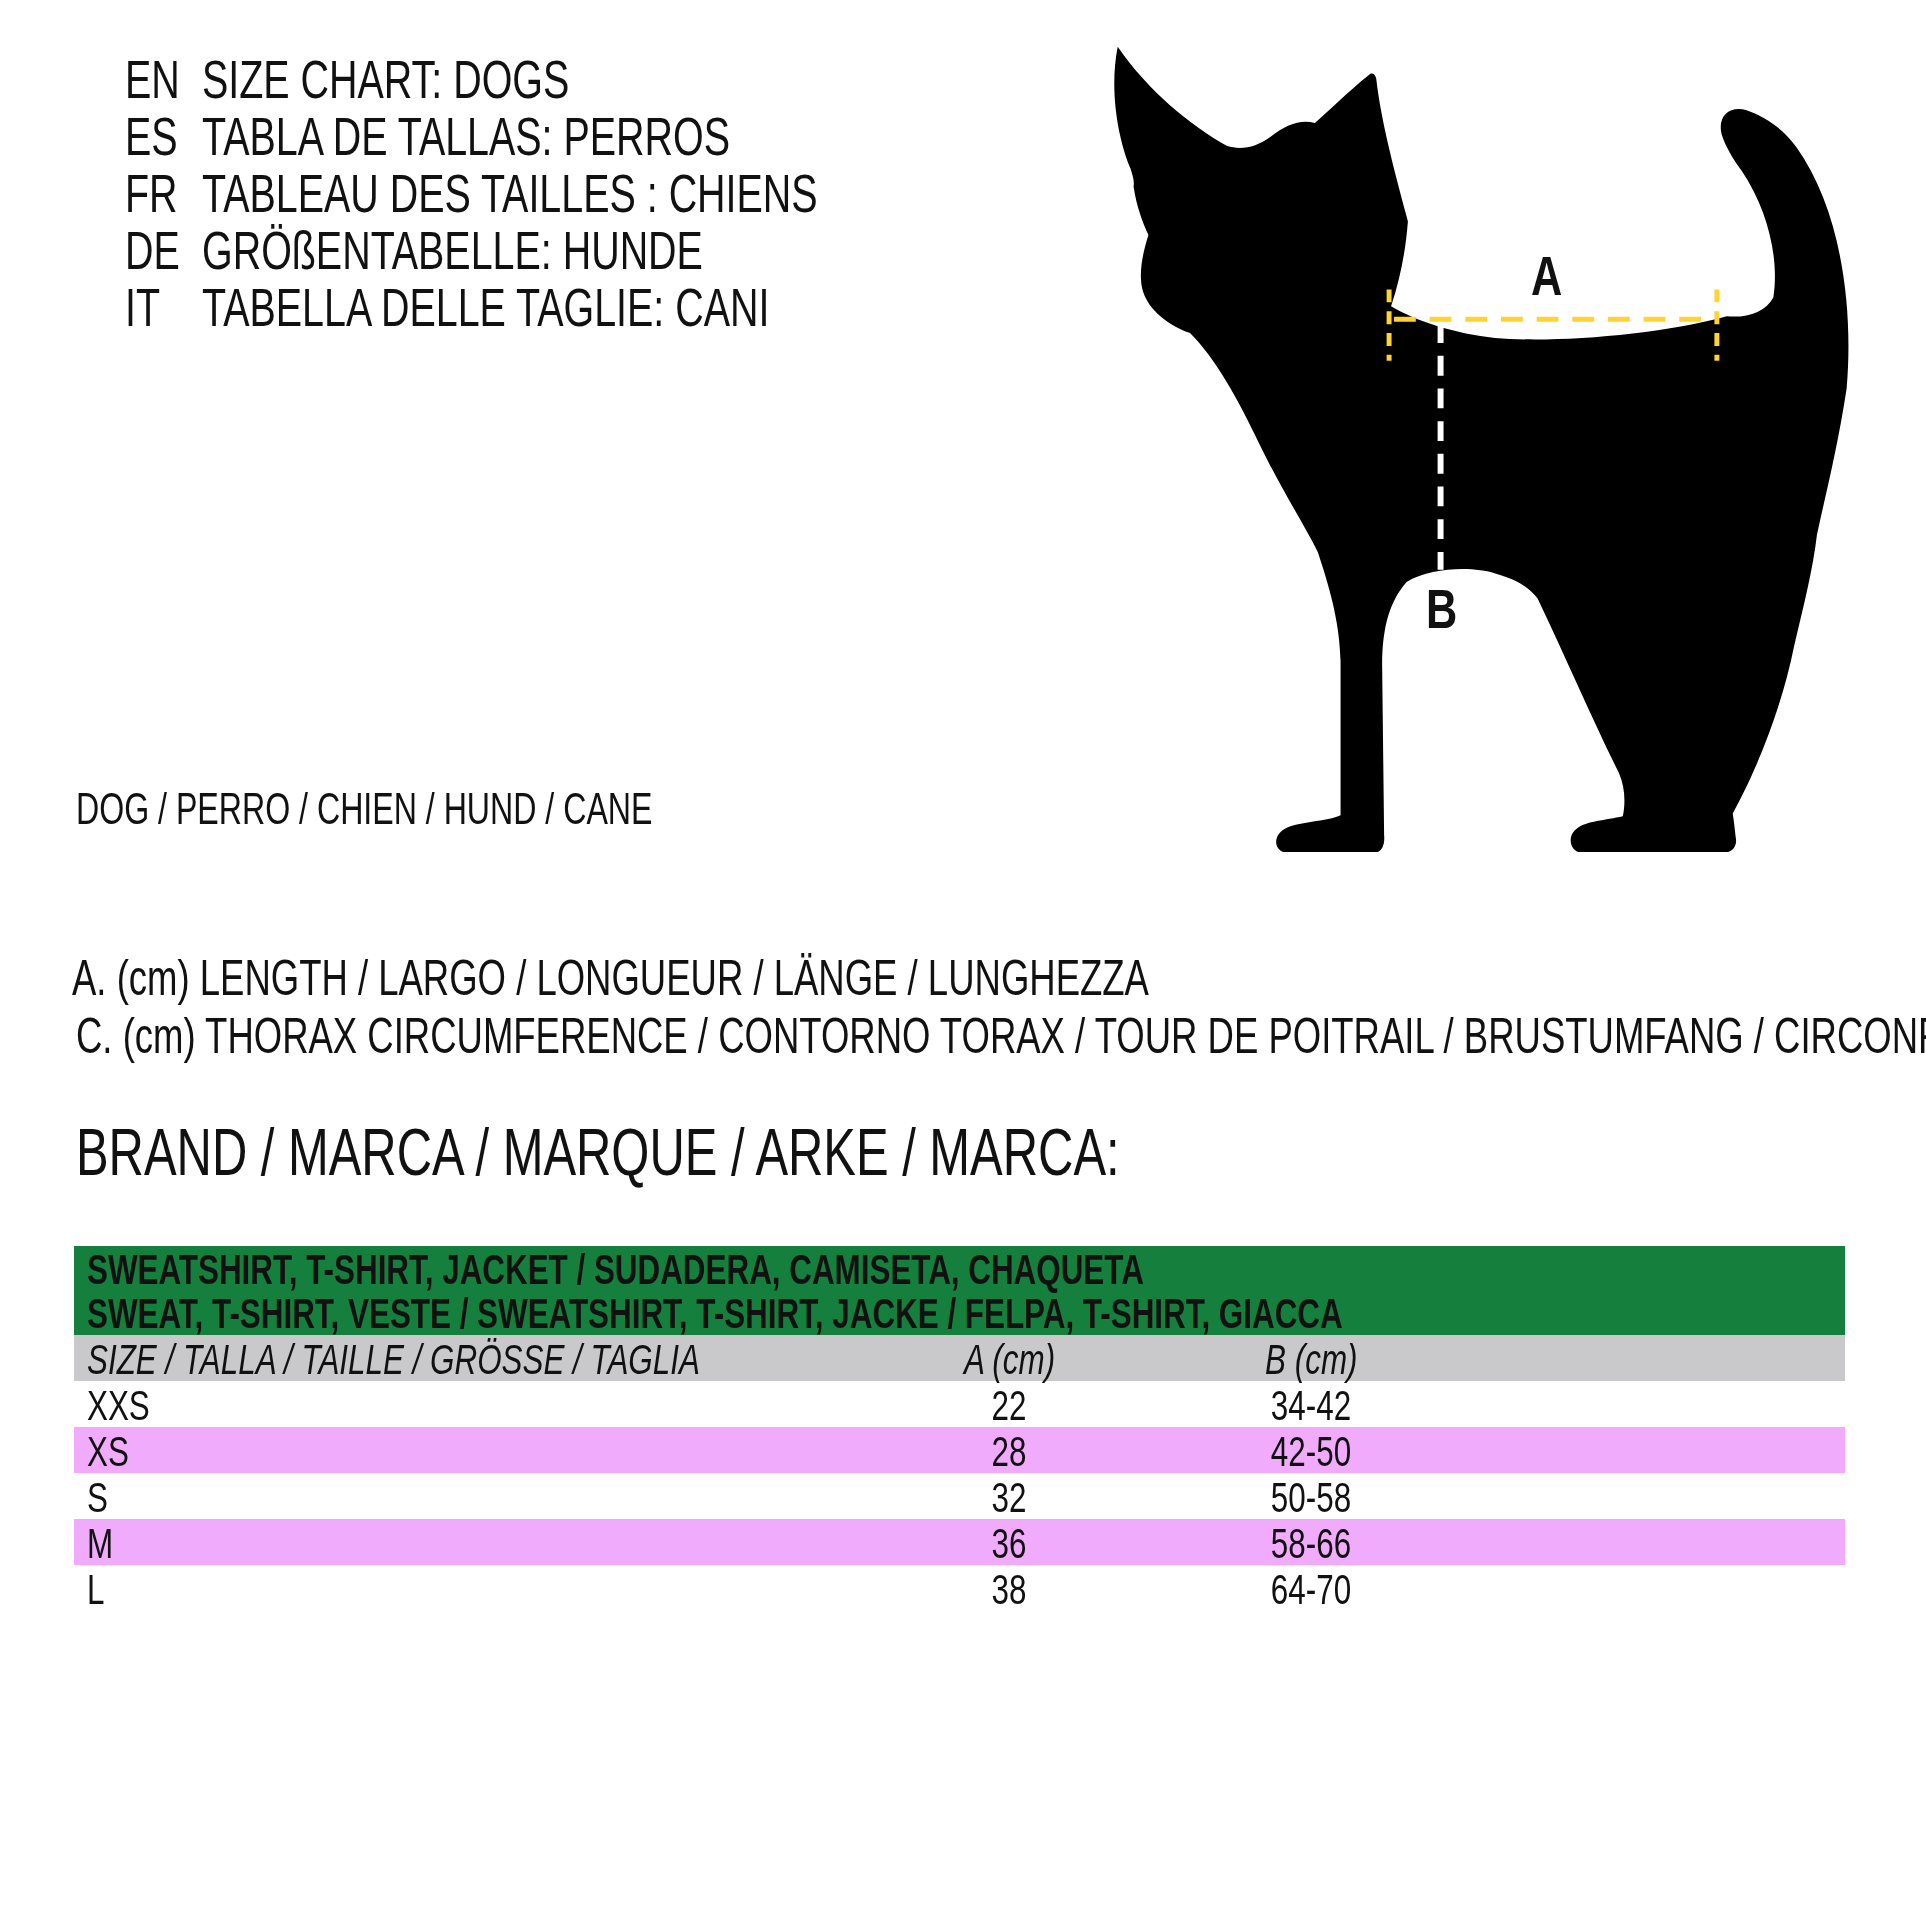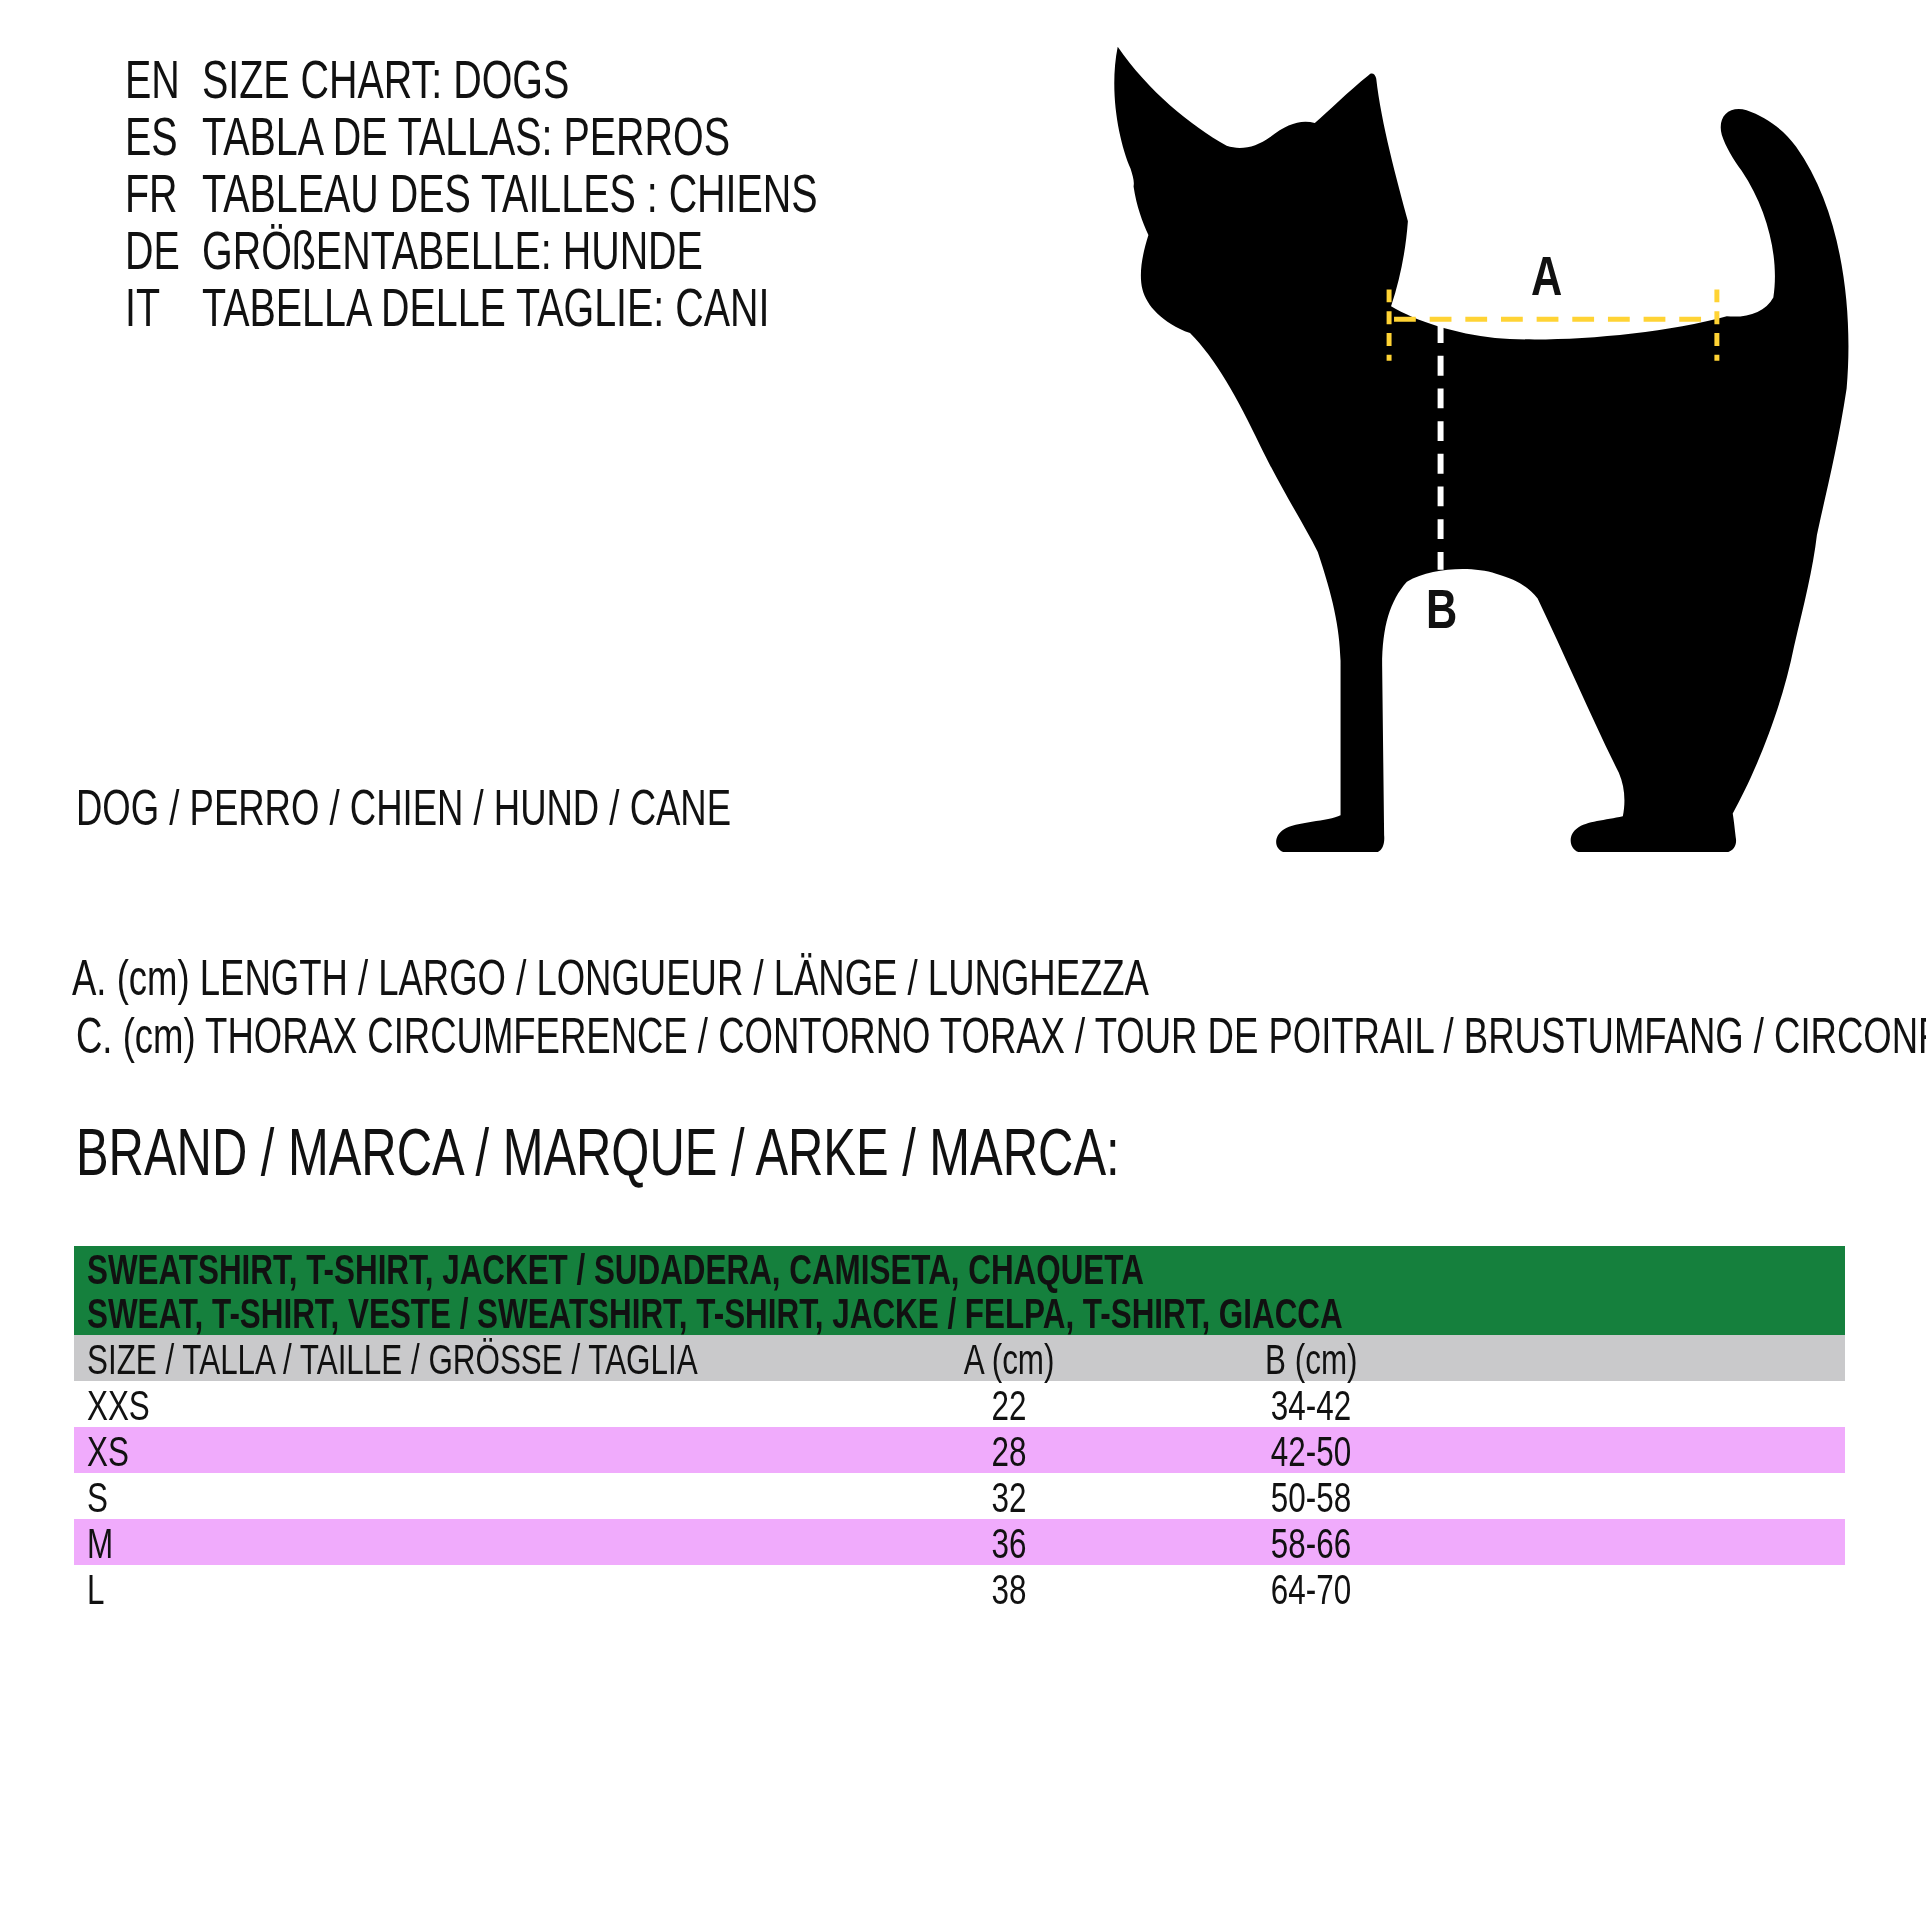--- a/index.html
+++ b/index.html
@@ -14,34 +14,34 @@
   
   .cond{display:inline-block;transform:scaleX(.73);transform-origin:0 50%;white-space:nowrap;}
   .cond-c{display:inline-block;transform:scaleX(.73);transform-origin:50% 50%;white-space:nowrap;}
 
   
   .langs{position:absolute;left:93px;top:51px;display:grid;grid-template-columns:77px auto;
          font-size:54px;line-height:57px;margin-left:32px;}
   
   .figure{position:absolute;left:1079px;top:30px;width:842px;height:822px;}
   
-  .animal-caption{position:absolute;left:76px;top:780px;font-size:50px;line-height:57px;}
+  .animal-caption{position:absolute;left:76px;top:780px;font-size:44px;line-height:57px;}
   
   .legend-a{position:absolute;left:72px;top:950px;font-size:50px;line-height:57px;}
   .legend-c{position:absolute;left:76px;top:1008px;font-size:50px;line-height:57px;}
   .brand{position:absolute;left:76px;top:1123px;font-size:67px;line-height:57px;}
 
   
   .size-table{position:absolute;left:74px;top:1246px;width:1771px;}
   .banner{background:#15803d;height:89px;padding:1px 0 0 13px;box-sizing:border-box;}
   .banner div{font-size:43px;line-height:44px;font-weight:bold;}
   .trow{display:grid;grid-template-columns:752px 366px 238px 1fr;align-items:center;height:46px;}
   .trow .c1{padding-left:13px;text-align:left;}
   .trow .c2,.trow .c3{text-align:center;}
-  .thead{background:#C9C9CB;}
+  .thead{background:#C9C9CB;font-style:italic;}
   .trow{font-size:43px;}
   .row-alt{background:#f0abfc;}
 </style>
 </head>
 <body>
 
 <div class="page">
 
   <div class="langs">
     <span><span class="cond">EN</span></span>

